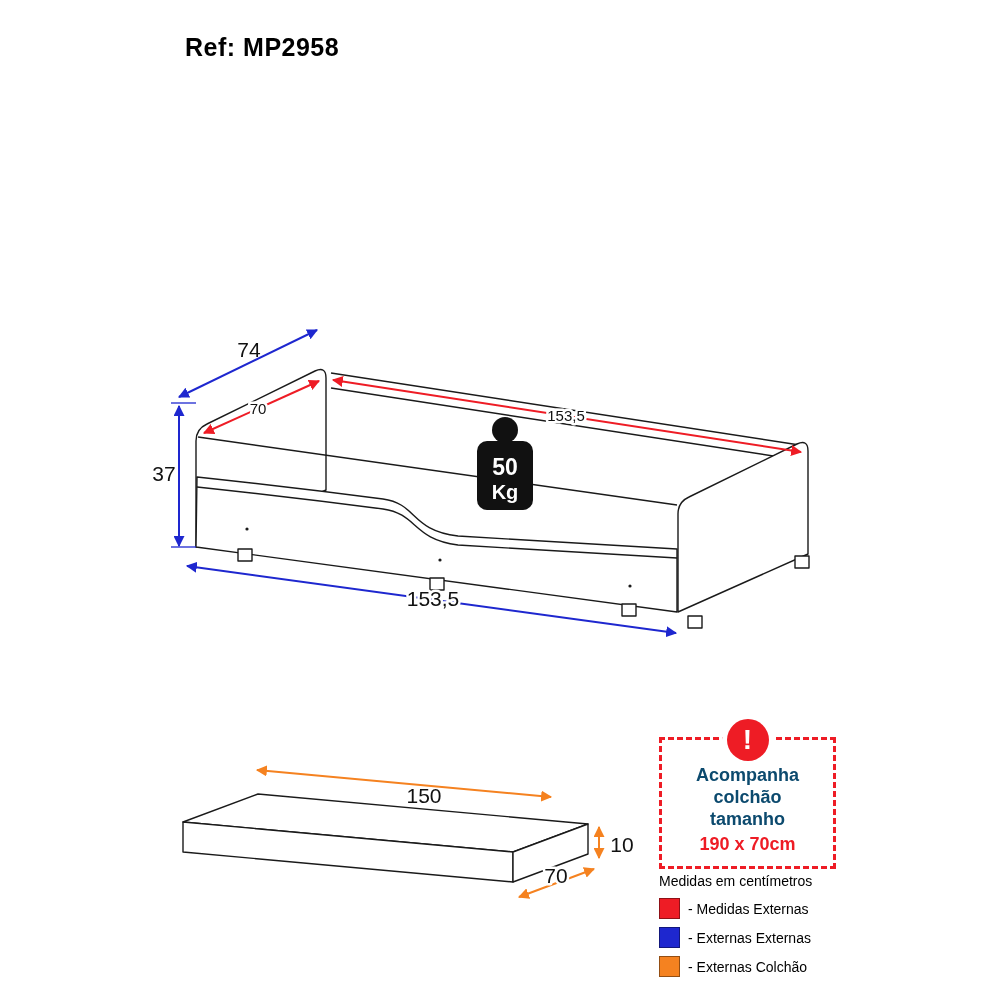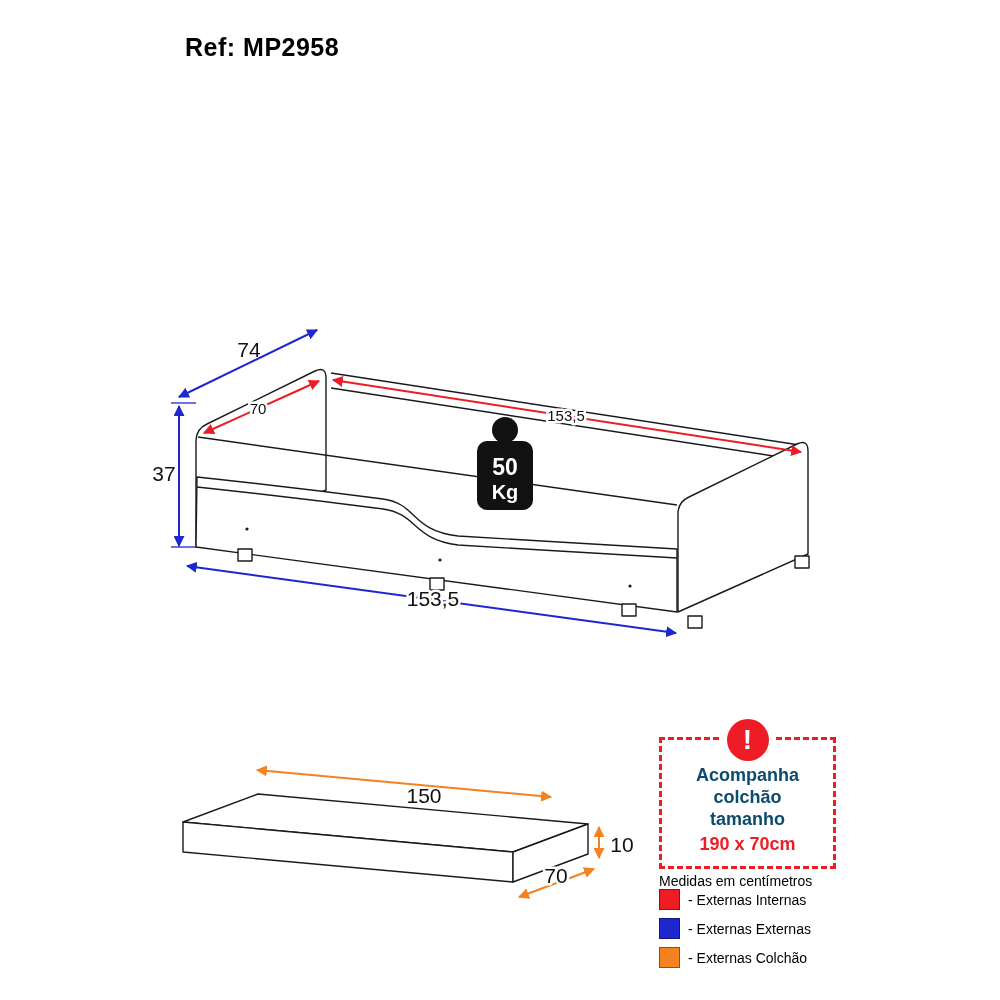--- a/index.html
+++ b/index.html
@@ -23,21 +23,21 @@
   .warning-box { position:absolute; left:659px; top:737px; width:177px; min-height:128px;
                  border:3px dashed #ee1c25; background:#fff; text-align:center; padding:25px 4px 10px; }
   .warning-icon { position:absolute; top:-21px; left:50%; transform:translateX(-50%);
                   width:42px; height:42px; border-radius:50%; background:#ee1c25;
                   box-shadow:0 0 0 5px #ffffff; color:#ffffff; font-weight:bold; font-size:28px;
                   line-height:42px; text-align:center; }
   .warning-line { font-size:18px; font-weight:bold; color:#0c4a6e; line-height:1.22; }
   .warning-size { font-size:18px; font-weight:bold; color:#ee1c25; line-height:1.3; margin-top:2px; }
 
   .legend { position:absolute; left:659px; top:873px; width:230px; }
-  .legend-title { font-size:14px; color:#000; }
+  .legend-title { font-size:14px; color:#000; margin-bottom:9px; }
   .legend-item { display:flex; align-items:center; margin-bottom:8px; }
   .swatch { width:21px; height:21px; margin-right:8px; border:1px solid rgba(0,0,0,0.4); flex:0 0 auto; }
   .legend-label { font-size:14px; color:#000; }
 </style>
 </head>
 <body>
 
 <div class="page">
 
   <div class="ref-title">Ref: MP2958</div>
@@ -131,21 +131,21 @@
     <div class="warning-line">Acompanha</div>
     <div class="warning-line">colchão</div>
     <div class="warning-line">tamanho</div>
     <div class="warning-size" style="color: rgb(238, 28, 37);">190 x 70cm</div>
   </div>
 
   <div class="legend">
     <div class="legend-title">Medidas em centímetros</div>
     <div class="legend-item">
       <span class="swatch" style="background-color: rgb(238, 28, 37);"></span>
-      <span class="legend-label">- Externas Internas</span>
+      <span class="legend-label">- Medidas Externas</span>
     </div>
     <div class="legend-item">
       <span class="swatch" style="background-color: rgb(30, 39, 207);"></span>
       <span class="legend-label">- Externas Externas</span>
     </div>
     <div class="legend-item">
       <span class="swatch" style="background-color: rgb(245, 130, 32);"></span>
       <span class="legend-label">- Externas Colchão</span>
     </div>
   </div>

